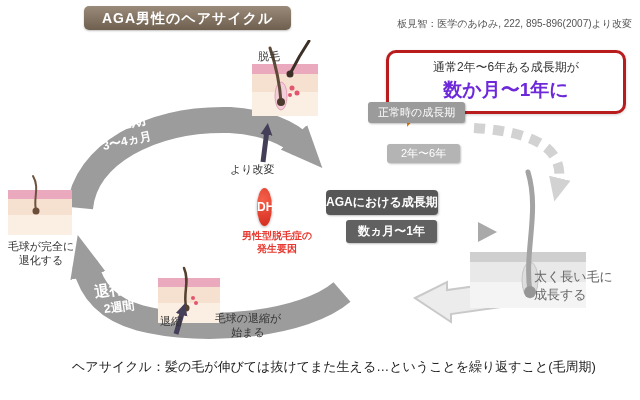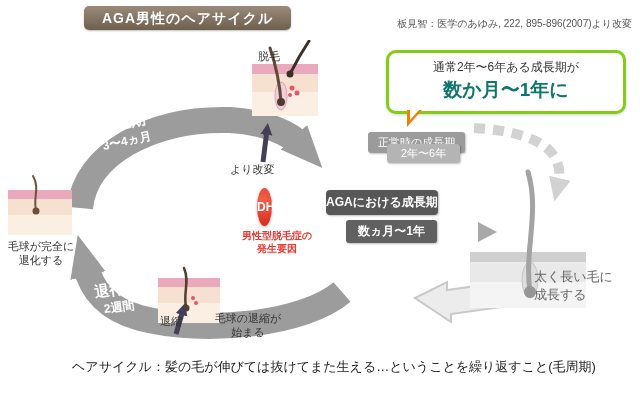--- a/index.html
+++ b/index.html
@@ -7,24 +7,24 @@
          font-family:"Liberation Sans","DejaVu Sans",sans-serif;}
   .diagram{position:absolute;left:0;top:40px;width:640px;height:320px;}
 
   .title-badge{position:absolute;left:84px;top:6px;height:24px;line-height:24px;
     padding:0 18px;border-radius:5px;color:#fff;font-size:14px;font-weight:bold;
     letter-spacing:1px;background:linear-gradient(180deg,#9a8a79 0%,#6e5f4e 100%);
     box-shadow:0 1px 2px rgba(0,0,0,.25);}
   .citation{position:absolute;right:8px;top:17px;font-size:10px;color:#555;}
 
   .callout{position:absolute;right:14px;top:50px;width:222px;background:#fff;
-    border:3px solid #84cc16;border-radius:10px;padding:6px 6px 8px;text-align:center;
+    border:3px solid #b91c1c;border-radius:10px;padding:6px 6px 8px;text-align:center;
     box-shadow:0 1px 3px rgba(0,0,0,.18);}
   .callout-line1{font-size:12px;color:#333;}
-  .callout-line2{font-size:19px;font-weight:bold;color:#0f766e;margin-top:1px;}
+  .callout-line2{font-size:19px;font-weight:bold;color:#6d28d9;margin-top:1px;}
   .callout-tail-outer{position:absolute;left:18px;bottom:-16px;width:0;height:0;
     border-top:17px solid #ef8200;border-right:15px solid transparent;}
   .callout-tail-inner{position:absolute;left:21px;bottom:-9px;width:0;height:0;
     border-top:10px solid #fff;border-right:9px solid transparent;}
 
   .lbl{position:absolute;font-size:11px;color:#333;line-height:1.25;white-space:pre-line;}
   .center{text-align:center;}
 
   .phase{position:absolute;text-align:center;color:#fff;}
   .phase-rest{left:88px;top:114px;width:74px;transform:rotate(-12deg);}
@@ -32,21 +32,21 @@
   .phase-name{font-size:15px;font-weight:bold;}
   .phase-dur{font-size:12px;font-weight:bold;}
 
   .dht-circle{position:absolute;left:257px;top:188px;width:15px;height:38px;border-radius:50%;
     background:radial-gradient(circle at 35% 30%,#f4604a,#d42a1e);color:#fff;font-size:12px;
     font-weight:bold;text-align:center;line-height:38px;box-shadow:0 1px 3px rgba(0,0,0,.3);}
   .dht-caption{position:absolute;left:230px;top:229px;width:94px;text-align:center;
     font-size:10px;font-weight:bold;color:#e8382f;white-space:pre-line;line-height:1.3;}
 
   .badge{position:absolute;color:#fff;border-radius:3px;box-shadow:1px 1px 2px rgba(0,0,0,.25);}
-  .badge-normal{left:368px;top:132px;background:#9b9b9b;font-size:11px;padding:3px 10px;}
+  .badge-normal{left:368px;top:102px;background:#9b9b9b;font-size:11px;padding:3px 10px;}
   .badge-normal-dur{left:387px;top:144px;background:#b4b4b4;font-size:11px;padding:2px 14px;}
   .badge-aga{left:326px;top:190px;background:#575757;font-size:12px;font-weight:bold;
     padding:4px 0;border-radius:4px;}
   .badge-aga-dur{left:346px;top:220px;background:#616161;font-size:12px;font-weight:bold;padding:3px 12px;}
 
   .thick-hair-lbl{position:absolute;left:534px;top:268px;width:86px;font-size:13px;color:#666;
     white-space:pre-line;line-height:1.35;}
 
   .footer-caption{position:absolute;left:14px;top:358px;width:640px;text-align:center;
     font-size:13px;color:#222;}

